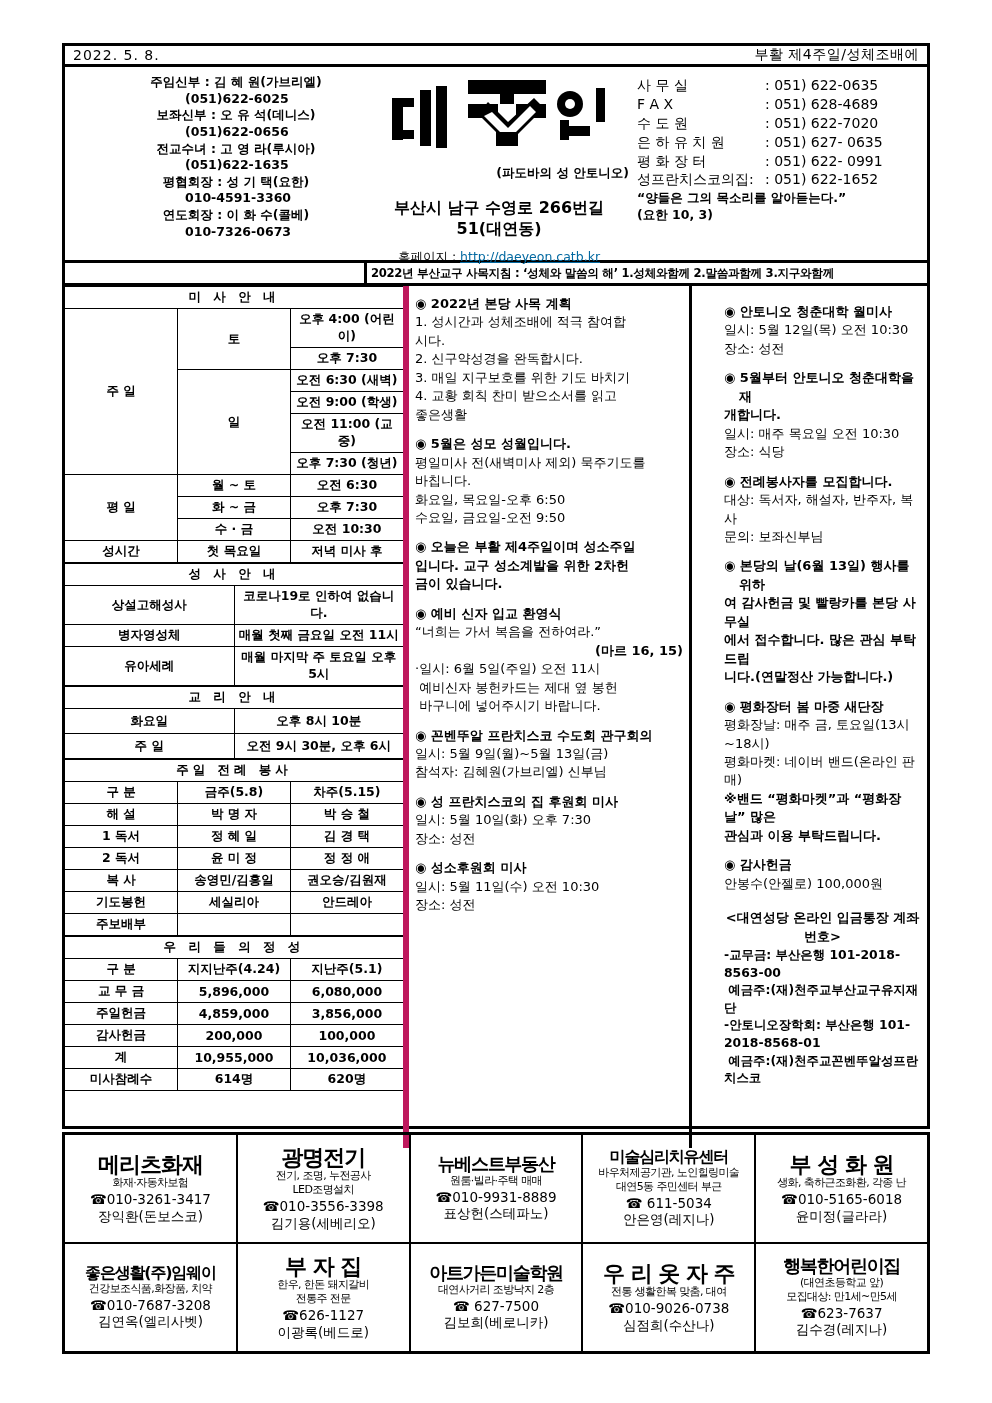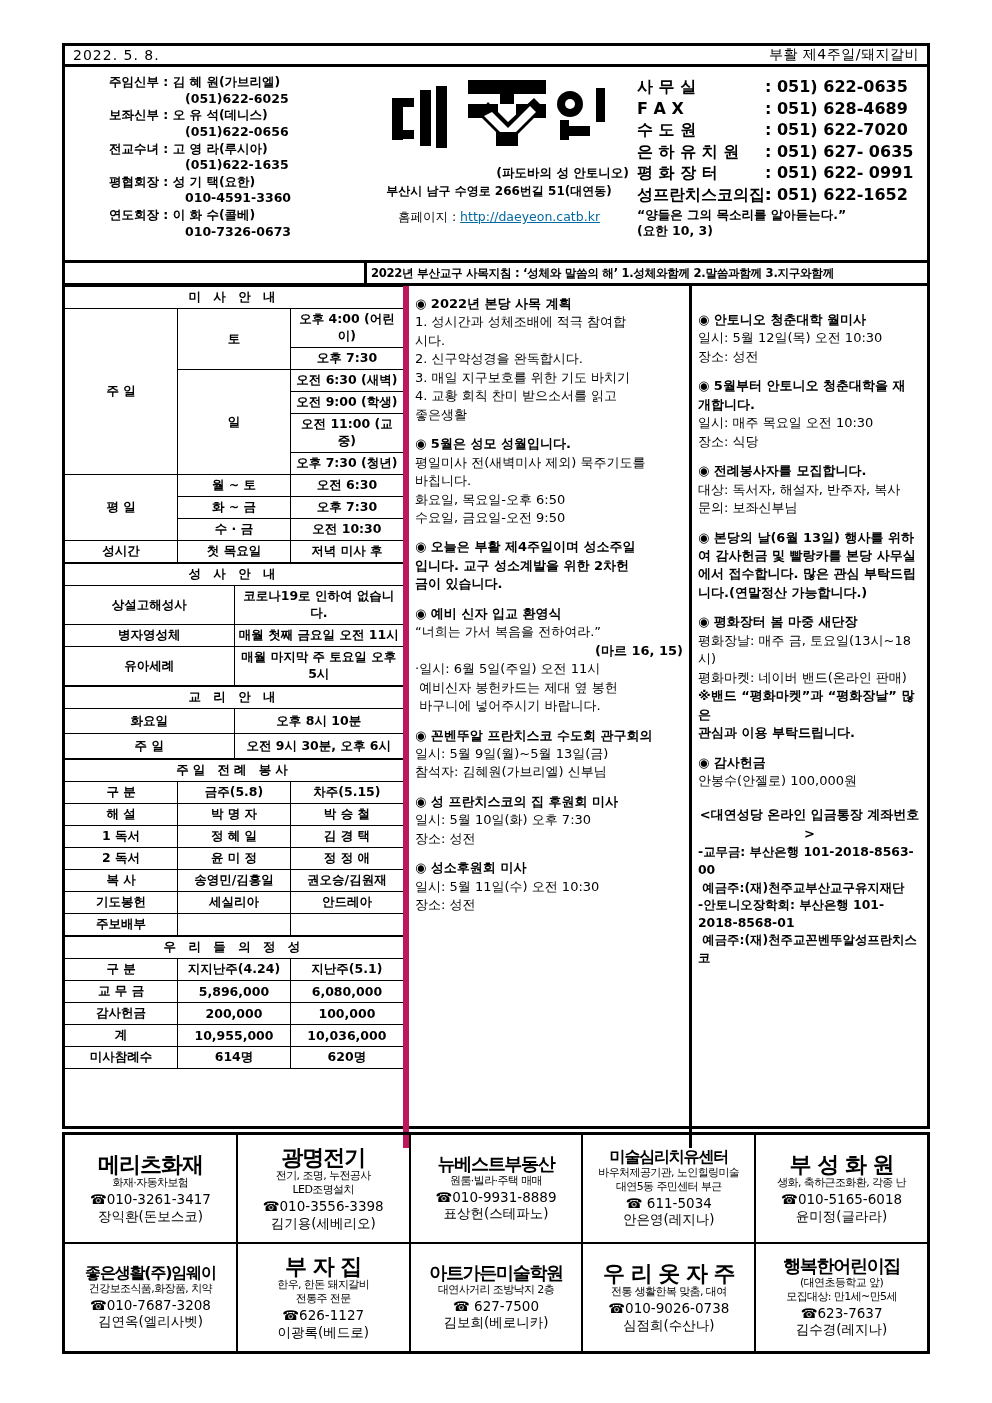--- a/index.html
+++ b/index.html
@@ -27,41 +27,41 @@
 
   
   .header{
     display:flex;border-bottom:3px solid #000;height:196px;box-sizing:border-box;
   }
   .hcol-left{width:302px;box-sizing:border-box;padding:7px 4px 0 10px;}
   .hcol-mid{flex:1;box-sizing:border-box;padding:3px 2px 0 2px;text-align:center;}
   .hcol-right{width:296px;box-sizing:border-box;padding:9px 6px 0 6px;}
 
   .staff{font-size:12.5px;line-height:1.33;font-weight:bold;}
-  .staff .row{white-space:nowrap;text-align:left;padding-left:34px;}
+  .staff .row{white-space:nowrap;text-align:center;padding-left:34px;}
   .staff .phone{text-align:left;padding-left:110px;font-weight:bold;}
 
   .logo-wrap{height:92px;display:flex;align-items:center;justify-content:center;margin-top:2px;}
   .parish-name{font-size:12.5px;font-weight:bold;margin-top:1px;text-align:right;}
-  .parish-addr{font-size:12px;font-weight:bold;margin-top:1px;}
+  .parish-addr{font-size:16px;font-weight:bold;margin-top:16px;}
   .homepage{font-size:12.5px;margin-top:9px;}
   .homepage .url{color:#0369a1;text-decoration:underline;}
 
-  .contact{font-size:16px;font-weight:bold;line-height:1.35;white-space:nowrap;}
+  .contact{font-size:14px;font-weight:normal;line-height:1.35;white-space:nowrap;}
   .contact .cr{display:flex;}
   .contact .cn{width:128px;display:flex;justify-content:space-between;}
   .contact .cn.wide{width:128px;display:block;}
   .contact .cv{}
   .verse{font-size:12.5px;font-weight:bold;margin-top:1px;line-height:1.25;}
 
   
   .body3{display:flex;height:862px;box-sizing:border-box;}
   .col-tables{width:344px;border-right:6px solid #be185d;box-sizing:border-box;}
   .col-mid{width:283px;border-right:3px solid #000;box-sizing:border-box;padding:0 6px;}
-  .col-right{flex:1;box-sizing:border-box;padding:16px 6px;}
+  .col-right{flex:1;box-sizing:border-box;padding:8px 6px;margin-left:26px;}
 
   
   table.t{width:100%;border-collapse:collapse;table-layout:fixed;}
   table.t td,table.t th{
     border:1px solid #000;font-size:12.5px;text-align:center;
     padding:2px 3px;font-weight:bold;height:18px;box-sizing:border-box;
   }
   td.sect{
     font-size:14px;letter-spacing:4px;font-weight:bold;height:22px;
     border-left:none;border-right:none;
@@ -108,21 +108,21 @@
 </style>
 </head>
 <body>
 
 <div class="page">
 
   <div class="sheet">
 
     <div class="titlebar">
       <div class="date">2022. 5. 8.</div>
-      <div class="feast">부활 제4주일/돼지갈비</div>
+      <div class="feast">부활 제4주일/성체조배에</div>
     </div>
 
     <div class="header">
 
       <div class="hcol-left">
         <div class="staff" id="staffHost">
             <div class="row">주임신부 : 김 혜 원(가브리엘)</div>
             <div class="phone">(051)622-6025</div>
             <div class="row">보좌신부 : 오 유 석(데니스)</div>
             <div class="phone">(051)622-0656</div>
@@ -340,20 +340,25 @@
                 </tr>
                 <tr>
                   <td style="width:76px">구    분</td>
                   <td style="width:auto">지지난주(4.24)</td>
                   <td style="width:auto">지난주(5.1)</td>
                 </tr>
                 <tr>
                   <td>교 무 금</td>
                   <td class="rgt">5,896,000</td>
                   <td class="rgt">6,080,000</td>
+                </tr>
+                <tr>
+                  <td>주일헌금</td>
+                  <td class="rgt">4,859,000</td>
+                  <td class="rgt">3,856,000</td>
                 </tr>
                 <tr>
                   <td>감사헌금</td>
                   <td class="rgt">200,000</td>
                   <td class="rgt">100,000</td>
                 </tr>
                 <tr>
                   <td>계</td>
                   <td class="rgt">10,955,000</td>
                   <td class="rgt">10,036,000</td>

